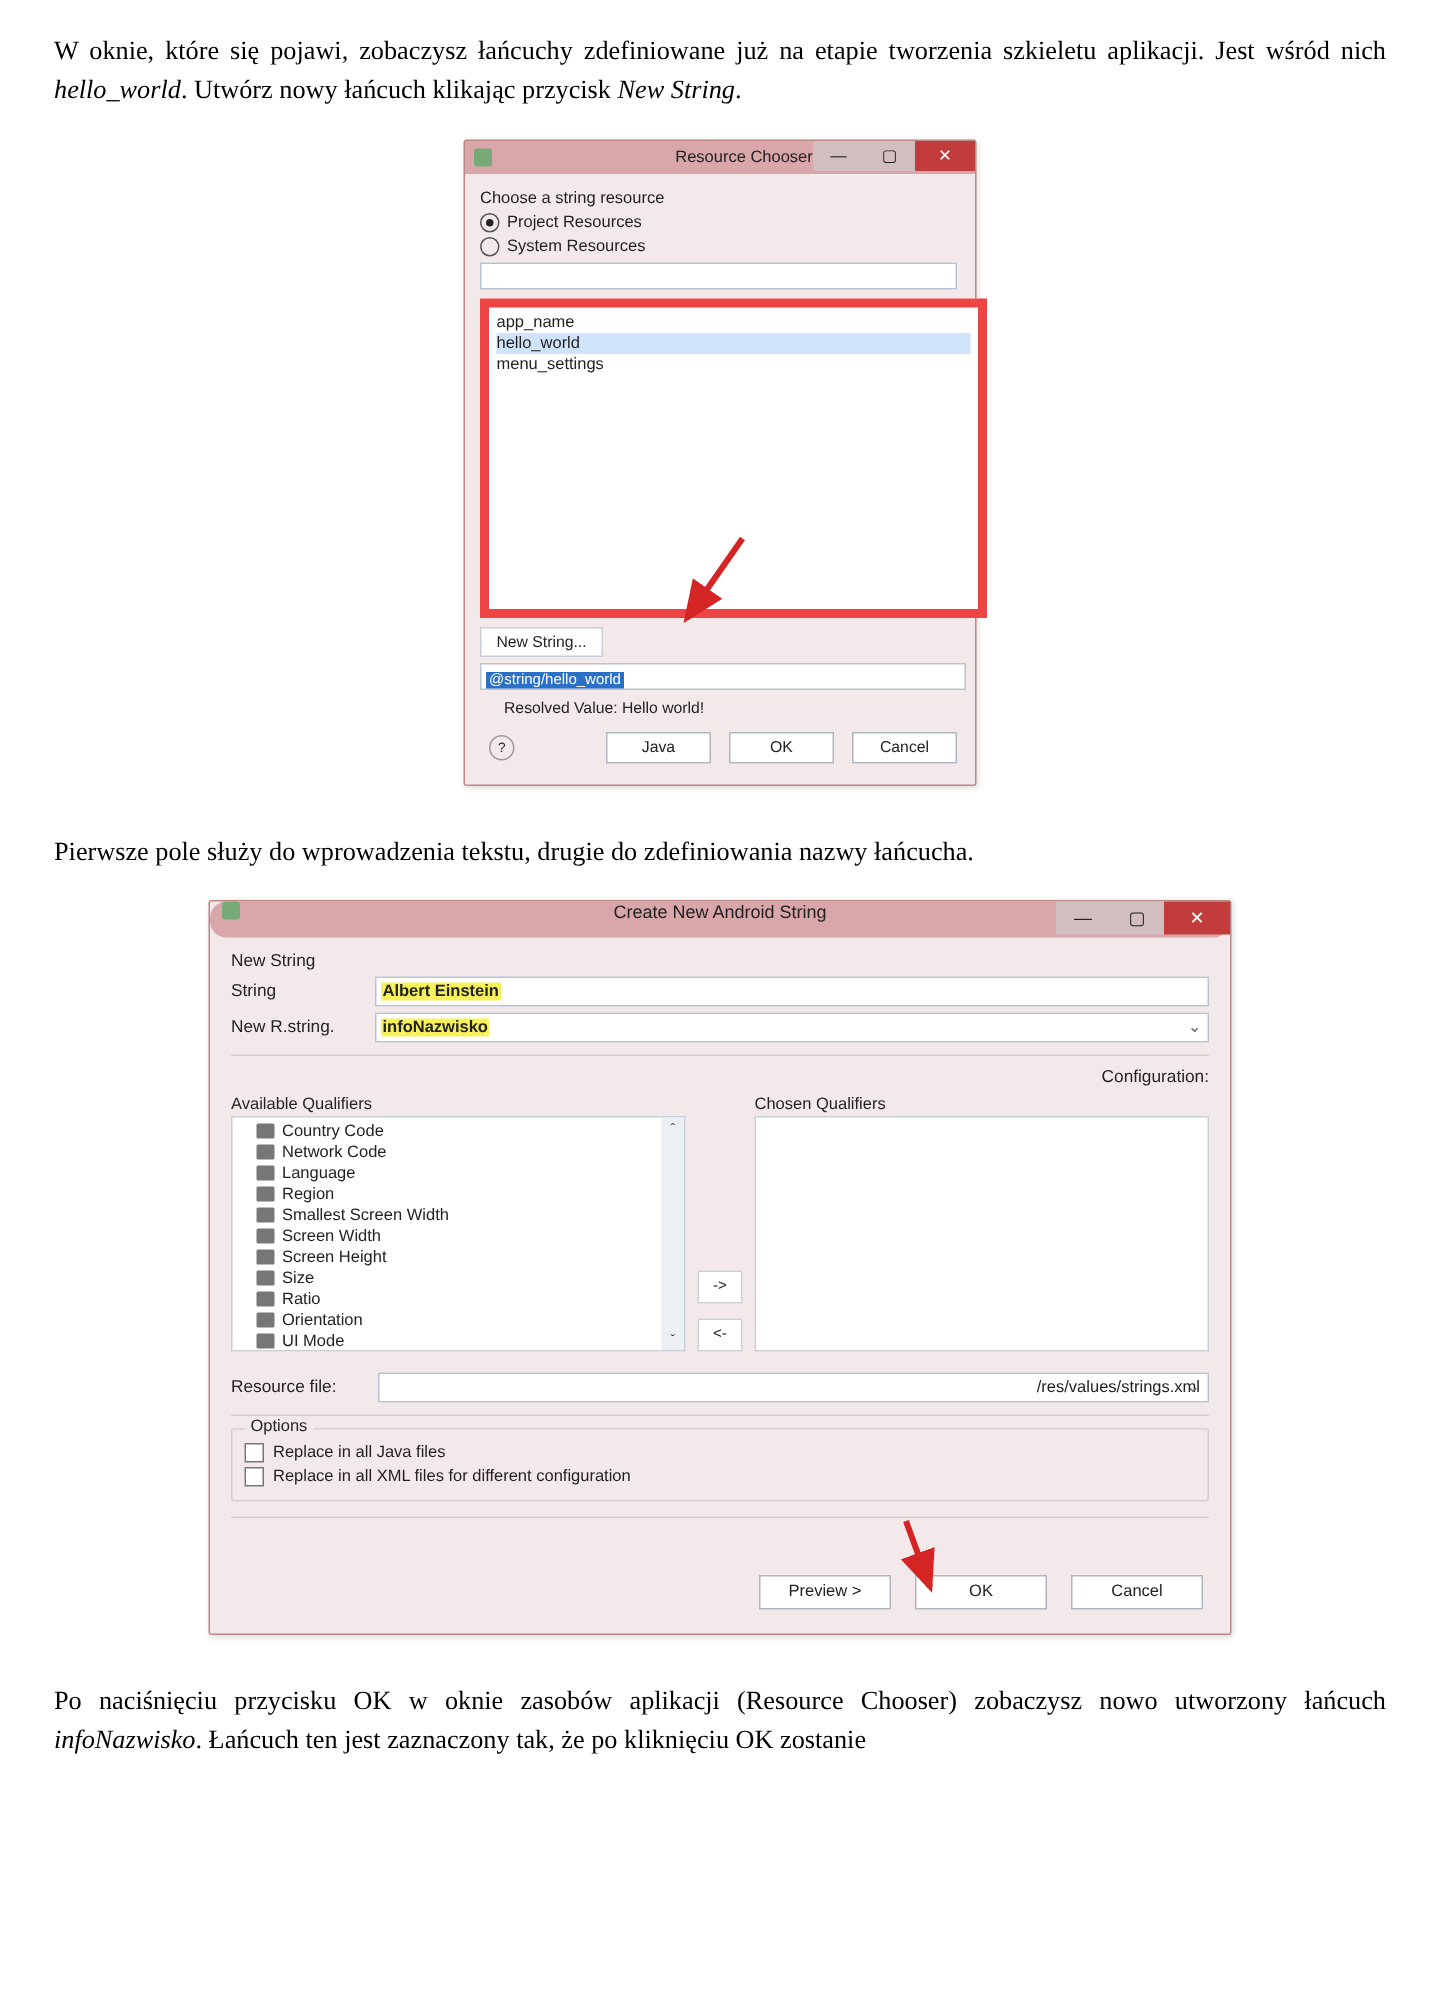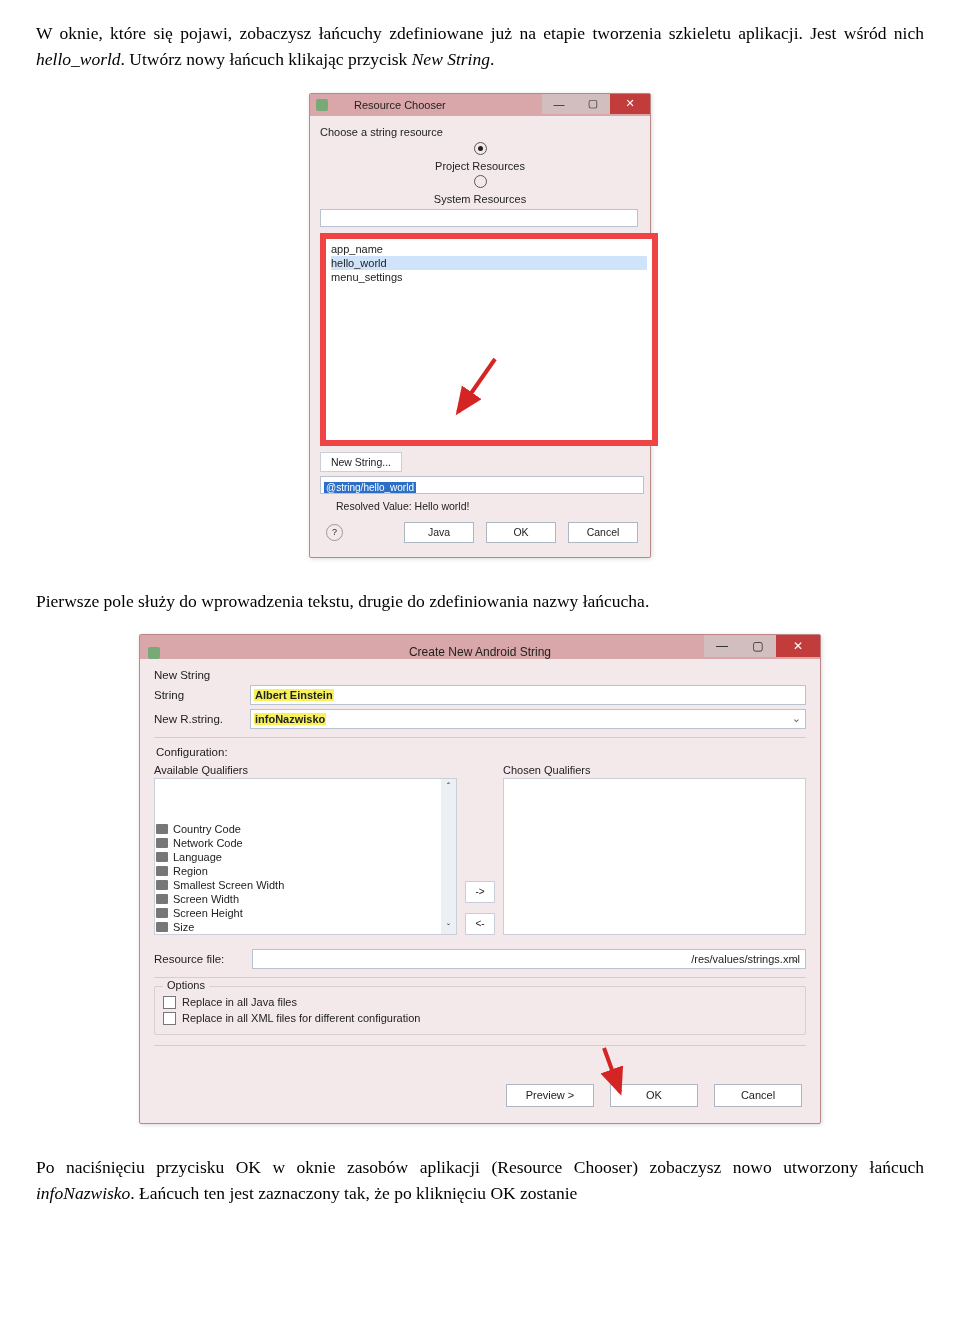--- a/index.html
+++ b/index.html
@@ -4,60 +4,60 @@
 <style>
   body { margin:0; padding:0; font-family:"Times New Roman", serif; width:960px; background:#fff; color:#000; }
   .page { padding:20px 36px 20px 36px; }
   .para { font-size:17.5px; line-height:1.5; text-align:justify; margin:0 0 8px 0; }
   .italic { font-style:italic; }
   .dialog-wrap { margin:20px 0 30px 0; }
   
   .rc { width:340px; margin:0 auto; border:1px solid #b88; border-radius:2px; background:#f4e9ea; font-family:"Segoe UI",sans-serif; font-size:11px; color:#222; box-shadow:1px 1px 4px rgba(0,0,0,.15); position:relative; }
   .rc-title { height:22px; background:#d9a6aa; display:flex; align-items:center; padding:0 0 0 6px; position:relative; }
   .rc-title .sys-icon { width:12px; height:12px; border-radius:2px; background:#7a7; margin-right:8px; }
-  .rc-title .title-text { font-size:11px; color:#222; position:absolute; left:0; right:12px; text-align:left; pointer-events:none;padding-left:44px; }
+  .rc-title .title-text { font-size:11px; color:#222; position:absolute; left:0; right:12px; text-align:center; pointer-events:none;padding-left:44px; }
   .rc-winbtns { position:absolute; right:0; top:0; display:flex; }
   .rc-winbtns .wb { width:34px; height:20px; display:flex; align-items:center; justify-content:center; font-size:11px; background:#d2bdbf; }
   .rc-winbtns .wb.close { background:#c33c3c; color:#fff; width:40px; }
   .rc-body { padding:8px 10px; }
-  .radio-row { display:flex; align-items:center; gap:5px; margin:3px 0;flex-direction:column; }
+  .radio-row { display:flex; align-items:center; gap:5px; margin:3px 0; }
   .radio-row .r { width:11px; height:11px; border:1px solid #555; border-radius:50%; display:flex; align-items:center; justify-content:center; }
   .radio-row .r.on::after { content:""; width:5px; height:5px; background:#222; border-radius:50%; }
   .rc .filter { width:316px; height:16px; border:1px solid #b9c2d0; background:#fff; margin:4px 0 6px 0; display:block; }
   .rc .list { width:316px; height:195px; border:6px solid #ef4444; background:#fff; padding:3px 5px; }
   .rc .list div { padding:1px 0; }
   .rc .list .sel { background:#cfe4fa; }
   .rc .newstr { margin-top:6px; border:1px solid #c8cfd8; background:#fff; width:80px; height:18px; display:flex; align-items:center; justify-content:center; font-size:10.5px; }
   .rc .strval { margin-top:4px; width:316px; height:16px; border:1px solid #b9c2d0; background:#fff; padding:0 3px; display:flex; align-items:flex-end; }
   .rc .strval .hl { background:#2b6fc6; color:#fff; font-size:10px; padding:0 2px; }
   .rc .resolved { margin:6px 0 6px 16px; font-size:10.5px; }
   .rc .btnrow { display:flex; justify-content:flex-end; align-items:center; gap:12px; padding:4px 2px 6px 2px; }
   .rc .btnrow .help { width:15px;height:15px;border:1px solid #999;border-radius:50%;display:flex;align-items:center;justify-content:center;font-size:9px;margin-right:auto; margin-left:4px;}
   .rc .btn { width:68px; height:19px; border:1px solid #aeb6c1; background:#fff; display:flex; align-items:center; justify-content:center; font-size:10.5px; }
   .arrow1 { position:absolute; left:140px; top:260px; pointer-events:none; }
   
   .cs { width:680px; margin:0 auto; border:1px solid #b88; border-radius:2px; background:#f4e9ea; font-family:"Segoe UI",sans-serif; font-size:11.5px; color:#222; box-shadow:1px 1px 4px rgba(0,0,0,.15); position:relative; }
-  .cs-title { height:24px; background:#d9a6aa; display:flex; align-items:flex-end; position:relative; padding-left:8px; }
+  .cs-title { height:24px; background:#d9a6aa; display:flex; align-items:flex-start; position:relative; padding-left:8px;border-radius:11px; }
   .cs-title .sys-icon { width:12px; height:12px; border-radius:2px; background:#7a7; margin-right:8px; }
   .cs-title .title-text { position:absolute; left:0; right:0; text-align:center; font-size:12px; }
   .cs-winbtns { position:absolute; right:0; top:0; display:flex; }
   .cs-winbtns .wb { width:36px; height:22px; display:flex; align-items:center; justify-content:center; background:#d2bdbf; font-size:12px; }
   .cs-winbtns .wb.close { background:#c33c3c; color:#fff; width:44px; }
   .cs-body { padding:8px 14px 12px 14px; }
   .cs-row { display:flex; align-items:center; gap:10px; margin:4px 0; }
   .cs-row .lbl { width:86px; font-size:11.5px; }
   .cs-row .fld { flex:1; height:18px; border:1px solid #b9c2d0; background:#fff; padding:0 3px; display:flex; align-items:center; font-size:11px; position:relative; }
   .cs-row .fld .mark { background:#f7f25b; padding:0 1px; font-weight:bold; }
   .cs-row .fld.combo::after { content:"⌄"; position:absolute; right:4px; font-size:11px; color:#666; }
   .cs hr.sep { border:none; border-top:1px solid #d6cdce; margin:8px 0; }
   .qual-wrap { display:flex; gap:8px; align-items:flex-end; margin-top:6px; }
   .qual-col { flex:1; }
   .qual-col .hdr { font-size:11px; margin-bottom:2px; }
   .qual-list { border:1px solid #c8cfd8; background:#fff; height:155px; overflow:hidden; position:relative; }
-  .qual-list .inner { padding:2px 1px;margin-top:41px; }
+  .qual-list .inner { padding:2px 16px; }
   .qual-list .itm { display:flex; align-items:center; gap:5px; padding:1px 0; font-size:11px; }
   .qual-list .itm .ic { width:12px; height:10px; background:#777; border-radius:1px; }
   .qual-list .scroll { position:absolute; right:0; top:0; bottom:0; width:15px; background:#eceff3; }
   .qual-list .scroll .up, .qual-list .scroll .dn { height:14px; display:flex;align-items:center;justify-content:center;font-size:9px; }
   .qual-mid { width:30px; display:flex; flex-direction:column; gap:10px; margin-top:38px; }
   .qual-mid .b { height:20px; border:1px solid #c8cfd8; background:#fff; display:flex;align-items:center;justify-content:center;font-size:10px; }
   .res-row { display:flex; align-items:center; gap:12px; margin:14px 0 6px 0; }
   .res-row .lbl { width:86px; font-size:11.5px; }
   .res-row .fld { flex:1; height:18px; border:1px solid #b9c2d0; background:#fff; padding:0 5px; display:flex; align-items:center; font-size:11px; position:relative;justify-content:flex-end; }
   .res-row .fld::after { content:"⌄"; position:absolute; right:5px; color:#666; }
@@ -149,21 +149,21 @@
               <span class="mark">Albert Einstein</span>
             </div>
         </div>
         <div class="cs-row">
           <span class="lbl">New R.string.</span>
           <div class="fld combo">
               <span class="mark">infoNazwisko</span>
             </div>
         </div>
         <hr class="sep">
-        <div style="padding-left:2px;margin-top:4px;">Configuration:</div>
+        <div style="padding-left:2px;margin-top:4px;text-align:right;">Configuration:</div>
         <div class="qual-wrap">
           <div class="qual-col">
             <div class="hdr">Available Qualifiers</div>
             <div class="qual-list">
               <div class="inner">
                 <div class="itm">
                     <span class="ic"></span>
                     <span>Country Code</span>
                   </div>
                 <div class="itm">

